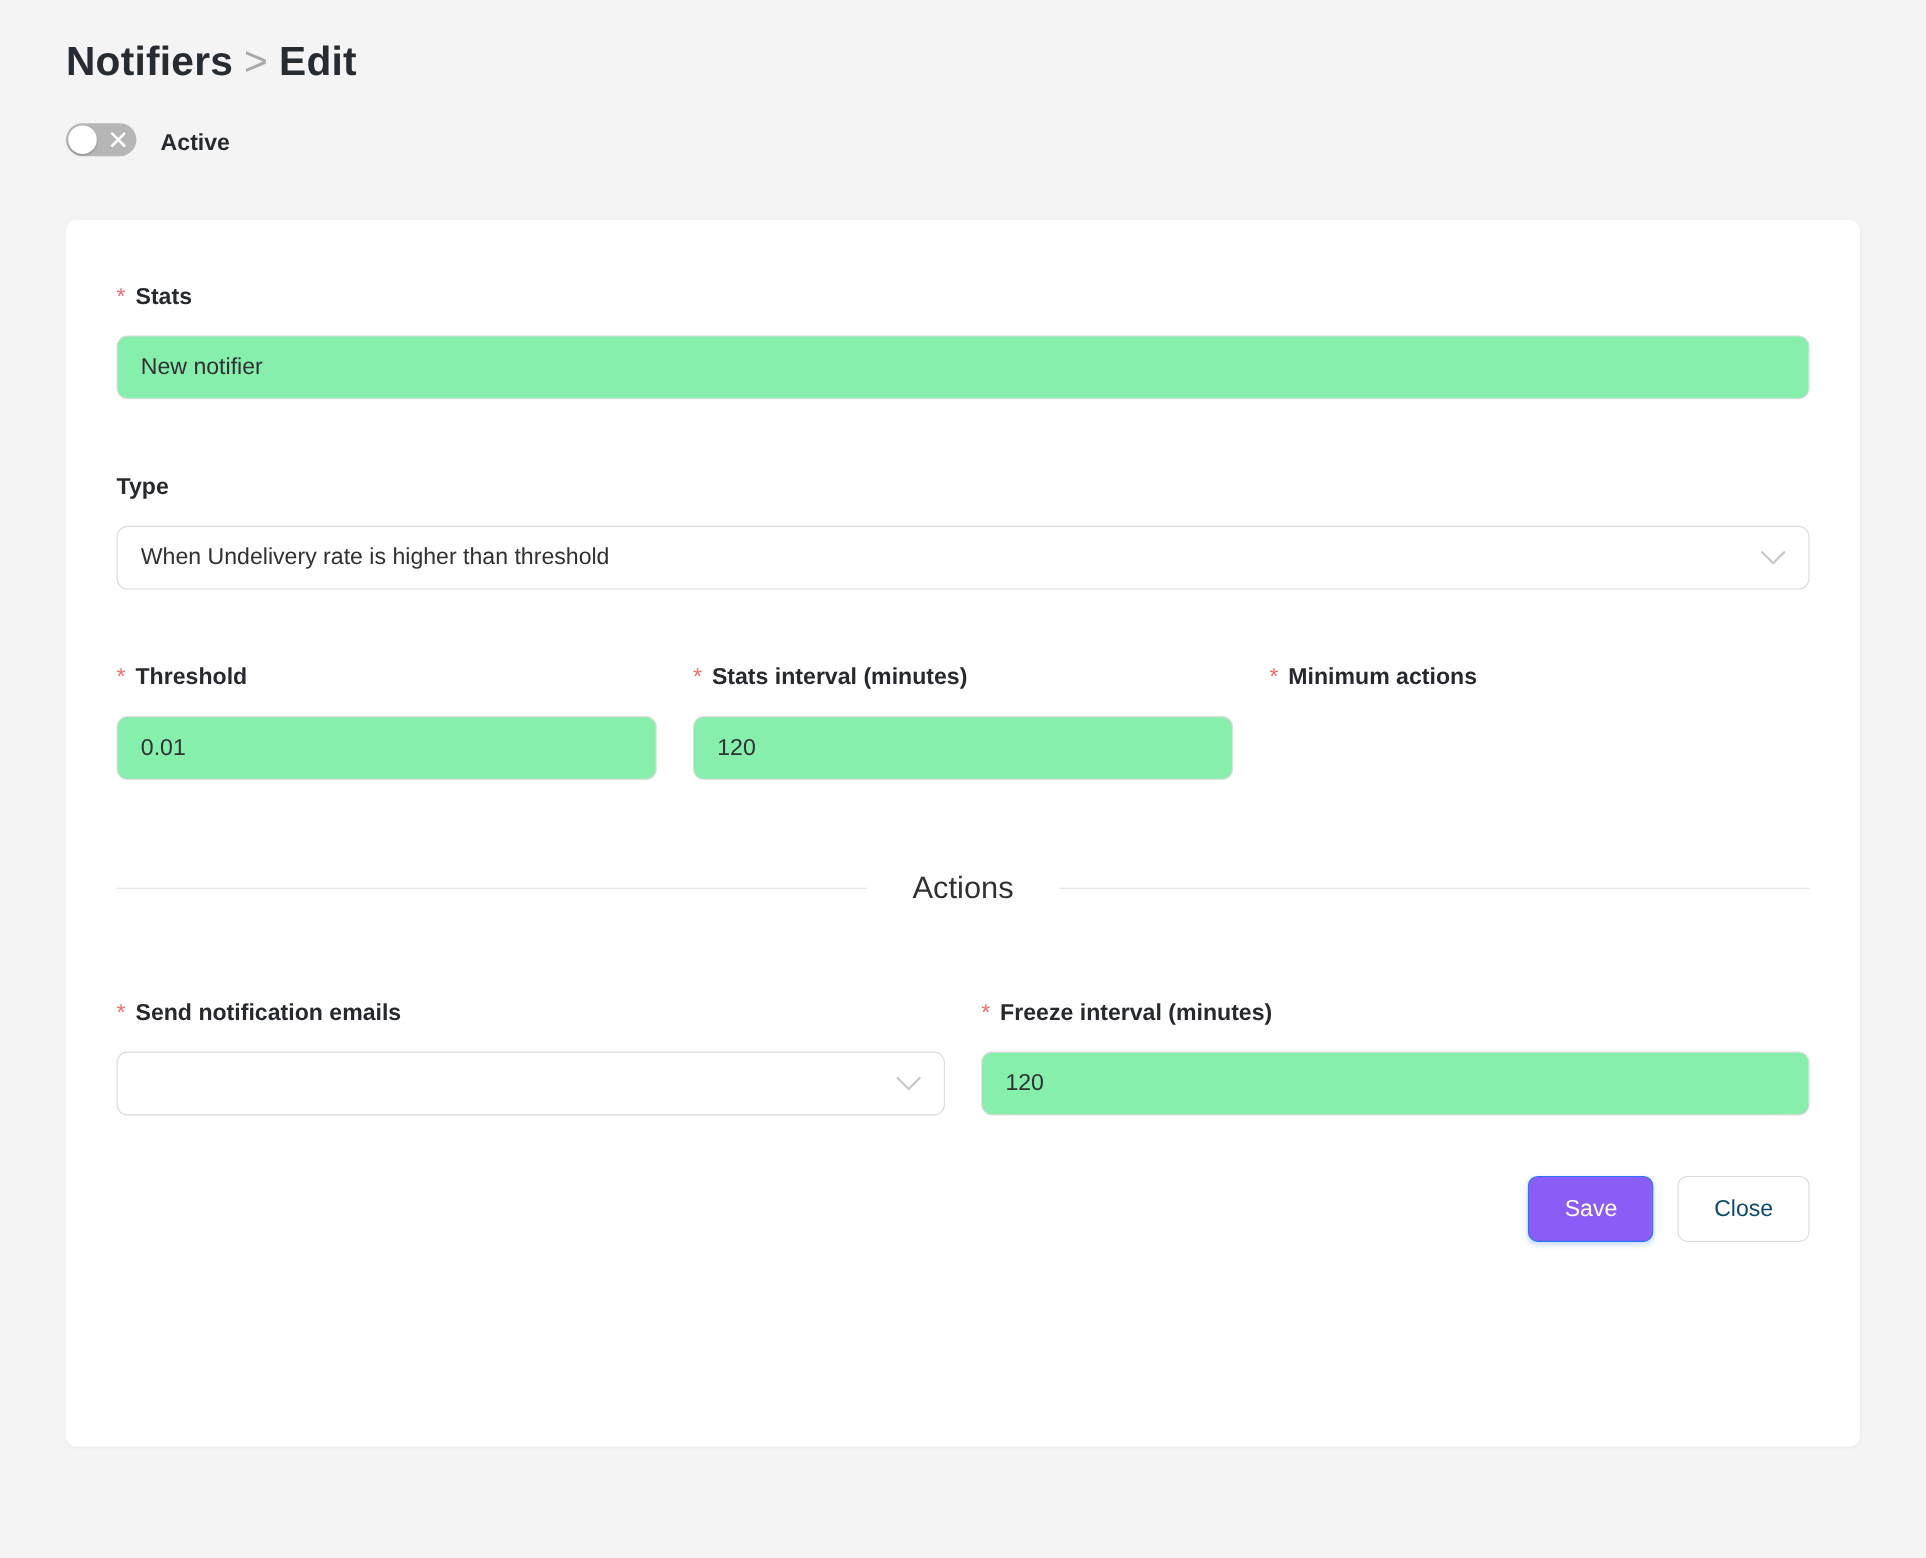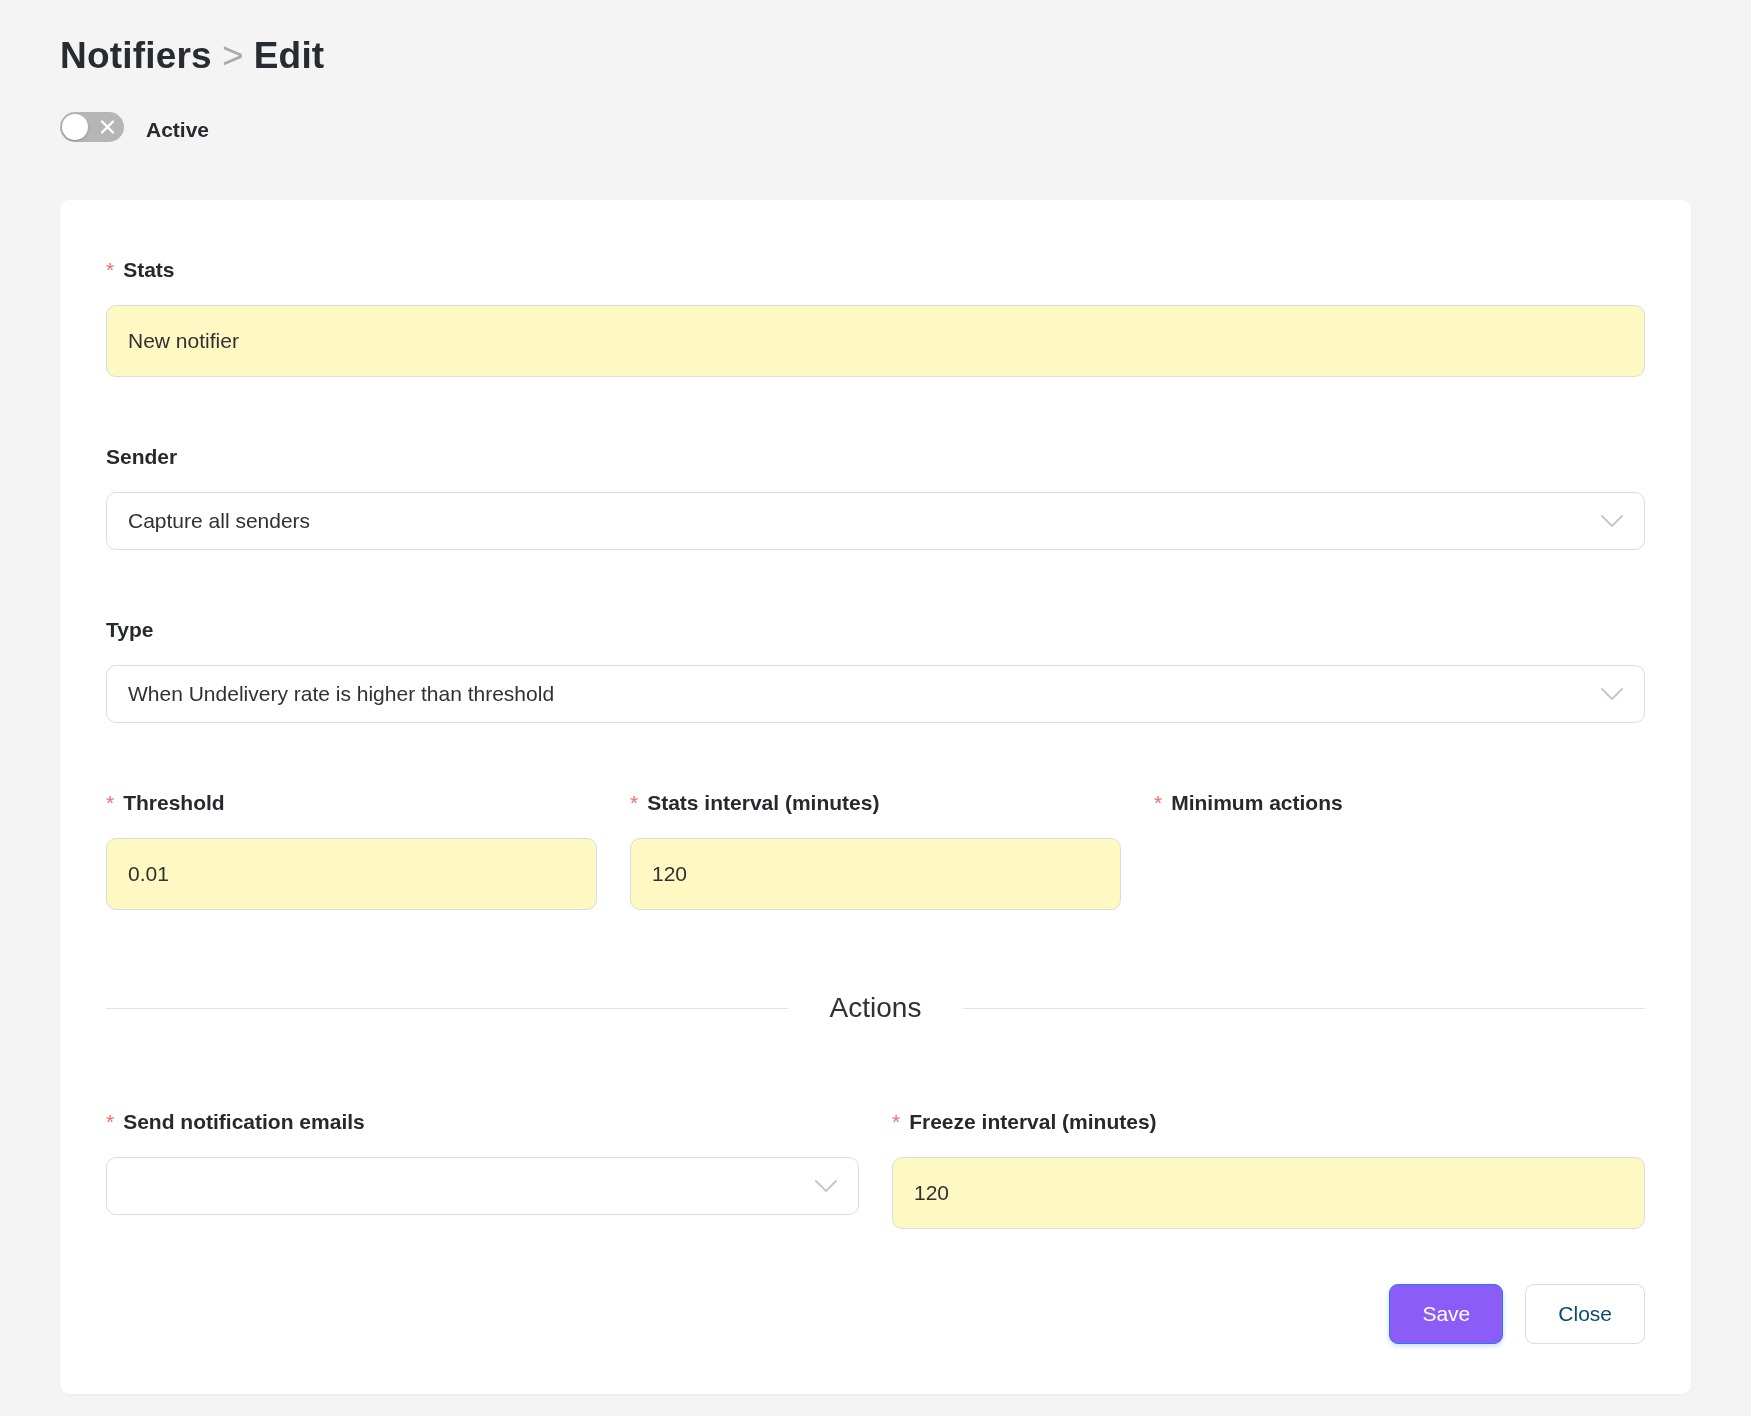--- a/index.html
+++ b/index.html
@@ -73,24 +73,24 @@
     margin-bottom: 23px;
     font-size: 21px;
     font-weight: 700;
     color: #262a2e;
     min-height: 24px;
   }
   .req { color: #f56c6c; font-weight: 400; font-size: 21px; }
 
   .text-input {
     width: 100%;
-    height: 72px;
+    height: 58px;
     border: 1px solid #dcdcdc;
     border-radius: 10px;
-    background: #fef9c3;
+    background: #86efac;
     font-family: inherit;
     font-size: 21px;
     color: #303133;
     padding: 0 21px;
     outline: none;
     display: block;
   }
 
   .select-box {
     position: relative;
@@ -191,31 +191,20 @@
   <div class="card">
 
     <div class="field">
       <div class="label-row">
         <span class="req">*</span>
         <span>Stats</span>
       </div>
       <input class="text-input" type="text" value="New notifier" style="">
     </div>
 
-    <div class="field">
-      <div class="label-row">
-        <span>Sender</span>
-      </div>
-      <div class="select-box">
-        <span>Capture all senders</span>
-        <svg class="chevron" viewBox="0 0 24 14">
-          <polyline points="2,2 12,12 22,2" fill="none" stroke="#c8c8c8" stroke-width="2" stroke-linecap="round" stroke-linejoin="round"></polyline>
-        </svg>
-      </div>
-    </div>
 
     <div class="field">
       <div class="label-row">
         <span>Type</span>
       </div>
       <div class="select-box">
         <span>When Undelivery rate is higher than threshold</span>
         <svg class="chevron" viewBox="0 0 24 14">
           <polyline points="2,2 12,12 22,2" fill="none" stroke="#c8c8c8" stroke-width="2" stroke-linecap="round" stroke-linejoin="round"></polyline>
         </svg>

